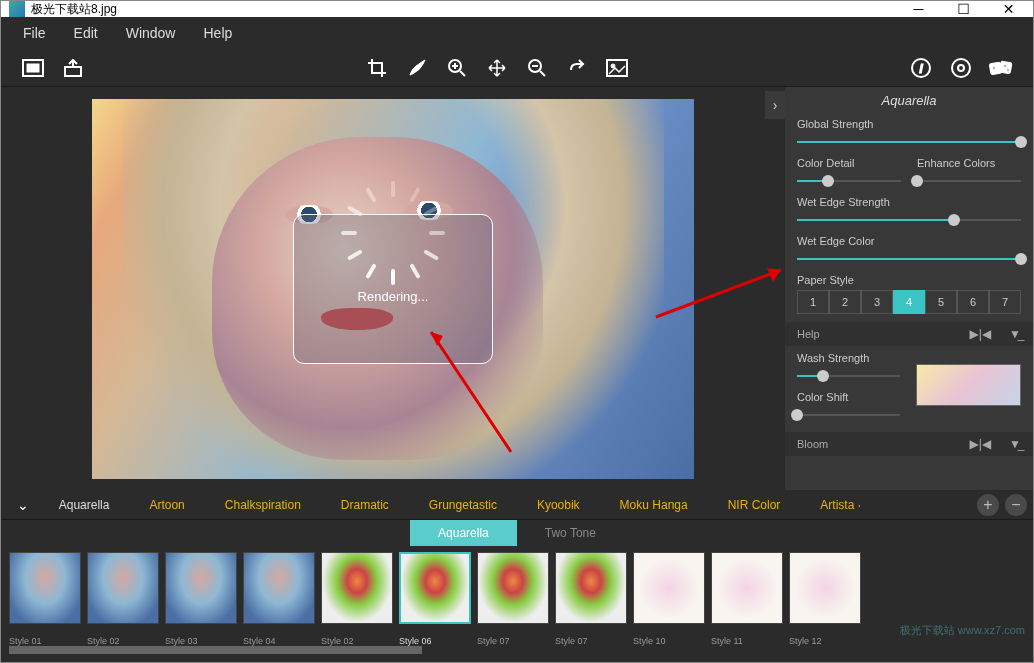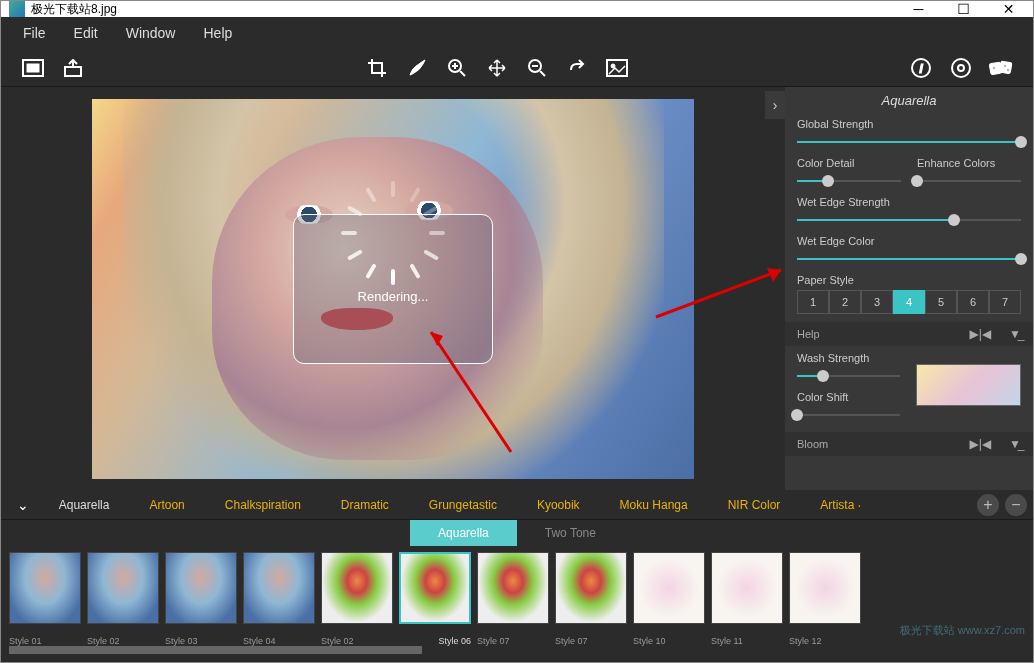--- a/index.html
+++ b/index.html
@@ -78,21 +78,21 @@
 .sub-tab { font-size: 12px; color: #888; padding: 0 28px; height: 100%; display: flex; align-items: center; }
 .sub-tab.active { background: #5acccc; color: #fff; }
 
 
 .style-strip { height: 100px; background: #2b2b2b; overflow: hidden; }
 .style-scroll { display: flex; padding: 6px 8px 0 8px; gap: 6px; }
 .style-item { width: 72px; flex-shrink: 0; }
 .style-thumb { width: 72px; height: 72px; background: #555; border: 1px solid #444; }
 .style-item.active .style-thumb { border: 2px solid #3ac4c4; }
 .style-lbl { font-size: 9px; color: #999; margin-top: 12px; }
-.style-item.active .style-lbl { color: #ddd; text-align: right; }
+.style-item.active .style-lbl { color: #ddd; }
 
 .thumb-people { background: radial-gradient(ellipse at 50% 35%, #d4a8a0 0%, #8fb8d4 40%, #4a6fa5 80%); }
 .thumb-flowers { background: radial-gradient(ellipse at 50% 40%, #e84 0%, #c44 20%, #8c4 40%, #eee 70%); }
 .thumb-pale { background: radial-gradient(ellipse at 50% 50%, #f4d4e4 0%, #f8f4f0 60%); }
 .thumb-ship { background: linear-gradient(#d4e4f4 60%, #8fb8d4 60%); }
 
 .hscroll { height: 10px; background: #2b2b2b; }
 .hscroll .hbar { height: 8px; width: 40%; background: #666; margin-left: 8px; }
 
 .watermark { position: absolute; right: 8px; bottom: 24px; font-size: 11px; color: rgba(100,200,220,0.4); pointer-events: none; }

